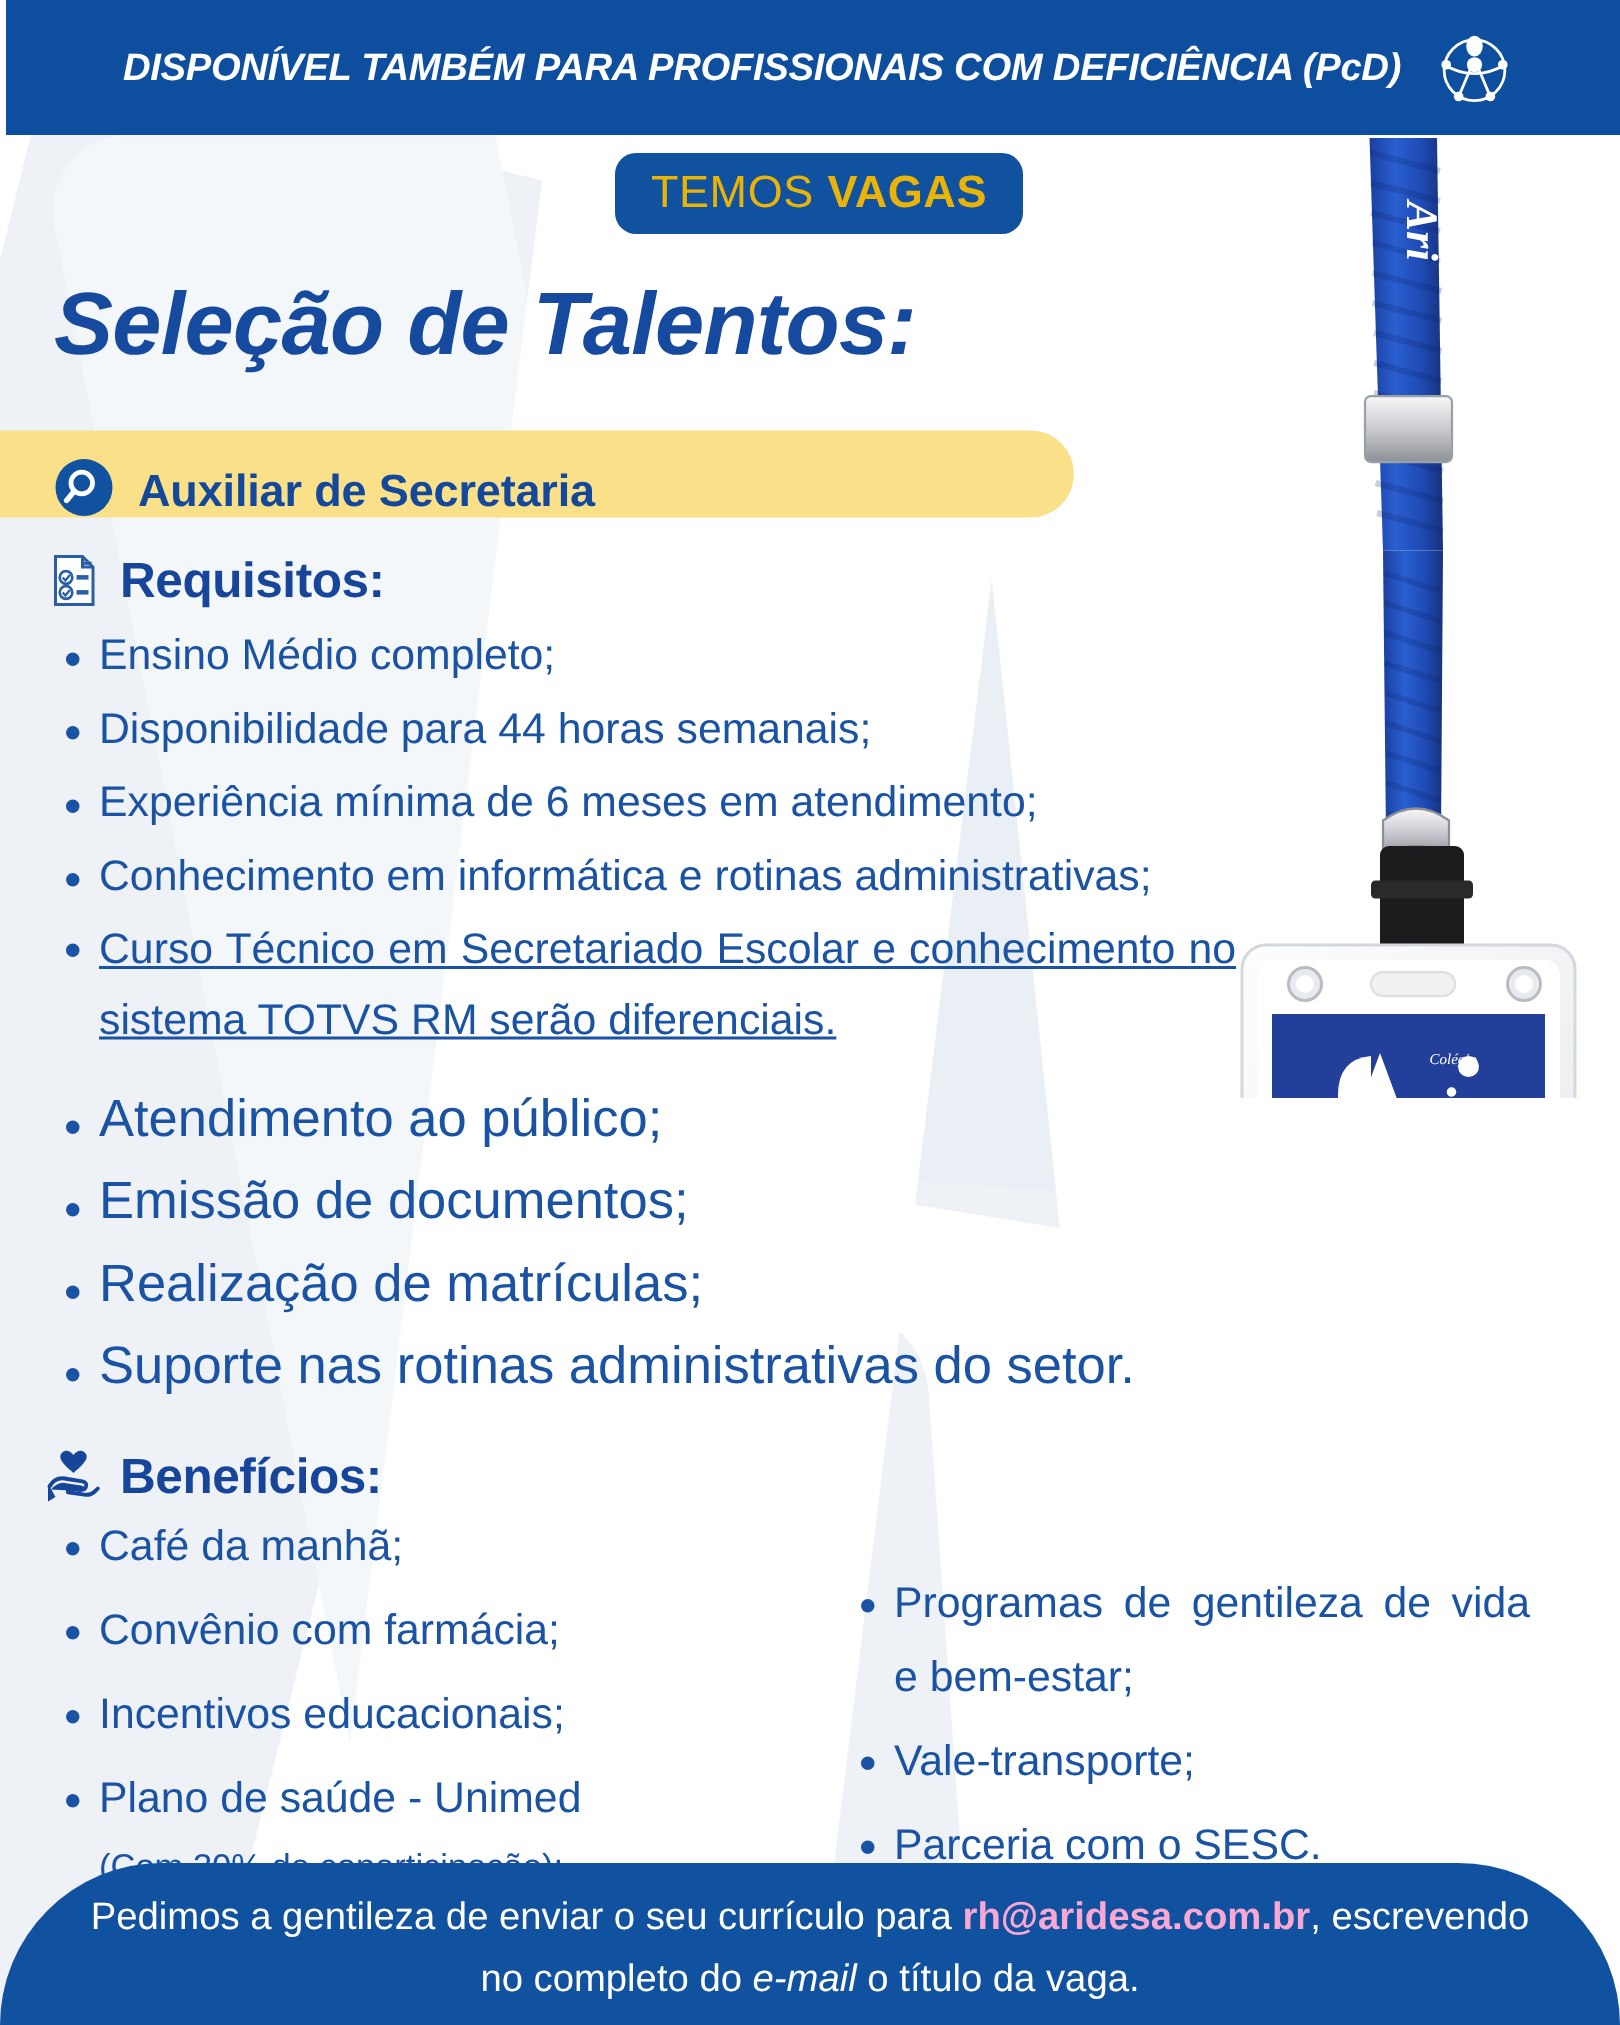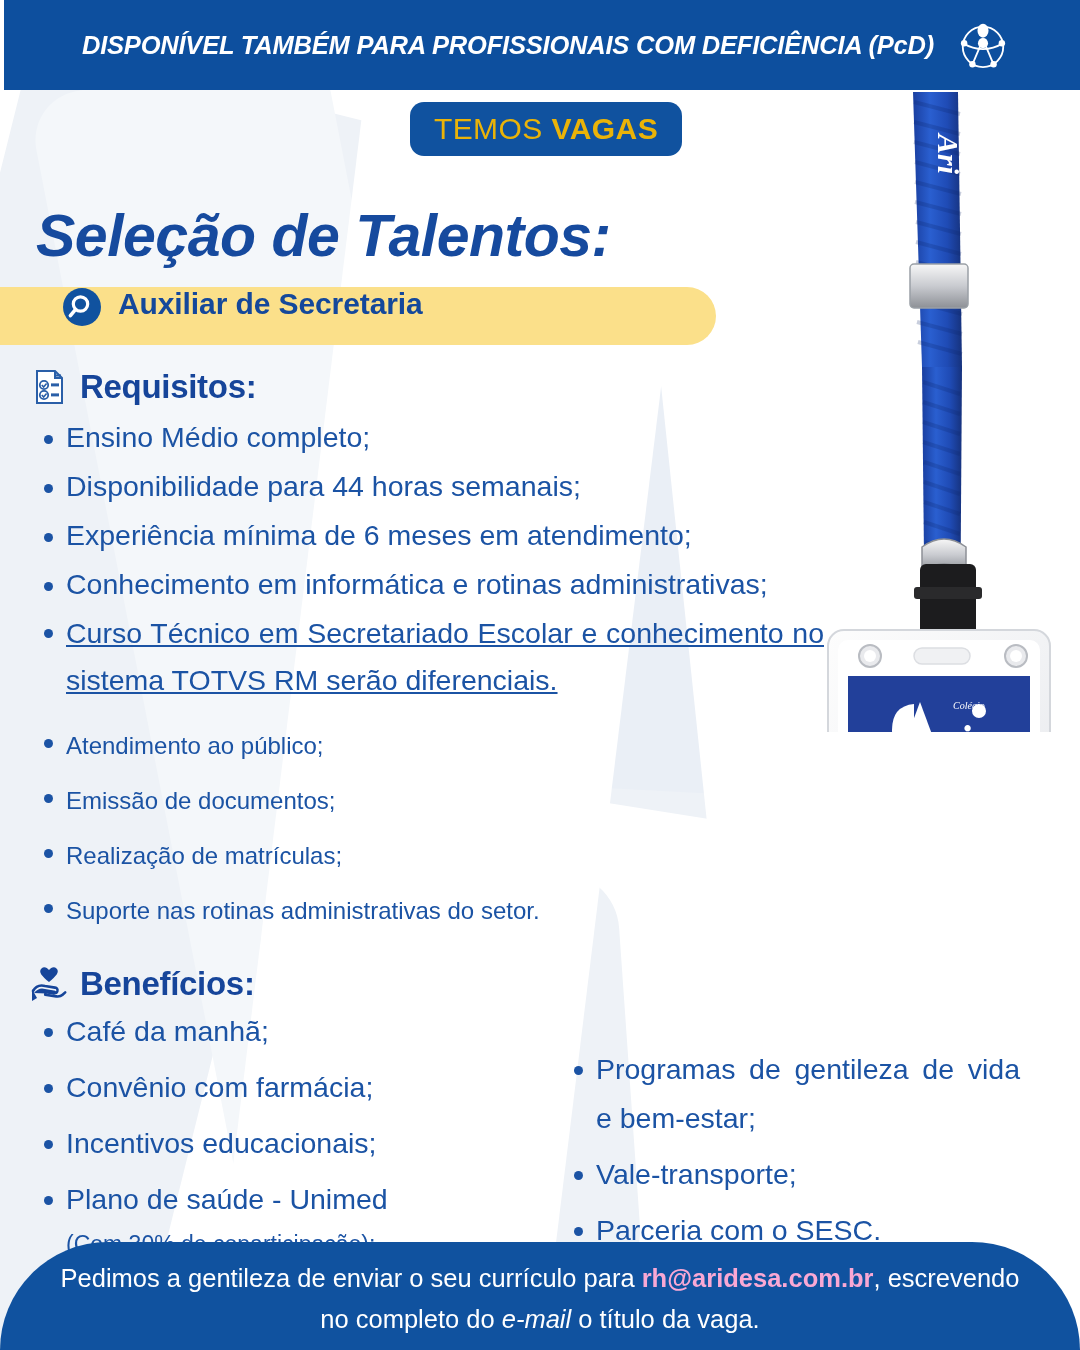--- a/index.html
+++ b/index.html
@@ -117,34 +117,33 @@
   .main-title {
     position:absolute;
     left:36px; top:182px;
     z-index:12;
     font-size:59px;
     font-weight:bold;
     font-style:italic;
     color:#164a9e;
     letter-spacing:-0.5px;
     white-space:nowrap;
-    margin-top:20px;
   }
 
   
   .role-bar {
     position:absolute;
     left:0; top:287px;
     width:716px; height:58px;
     background:#fbe08a;
     border-radius:0 29px 29px 0;
     z-index:12;
     display:flex;
-    align-items:flex-start;
-    padding-left:62px;
+    align-items:flex-end;
+    padding-left:36px;
     gap:16px;
   }
   .role-bar-title {
     font-size:30px;
     font-weight:bold;
     color:#14489b;
     letter-spacing:-0.1px;
     white-space:nowrap;
   }
   .search-icon { width:40px; height:40px; flex:0 0 auto; }
@@ -201,21 +200,21 @@
     text-align:justify;
     padding-right:16px;
     text-decoration:underline;
   }
   .sec-requisitos .bullets li.justify::before { top:0.68em; }
 
   
   .sec-resp { position:absolute; left:30px; top:718px; width:780px; }
   .sec-resp .bullets { margin-top:4px; }
   .sec-resp .bullets li {
-    font-size:24px;
+    font-size:35px;
     line-height:48px;
   }
 
   
   .sec-benef { position:absolute; left:30px; top:965px; width:1030px; }
   .benef-cols {
     display:flex;
     margin-top:4px;
   }
   .benef-col-left { width:530px; }

